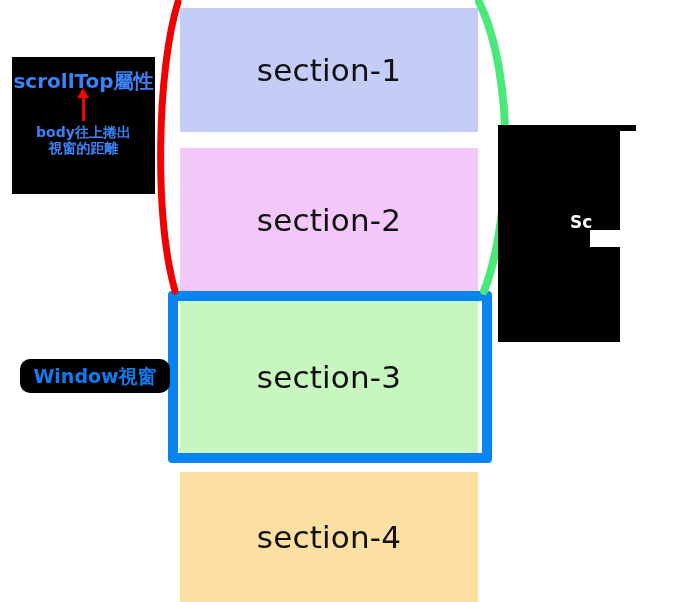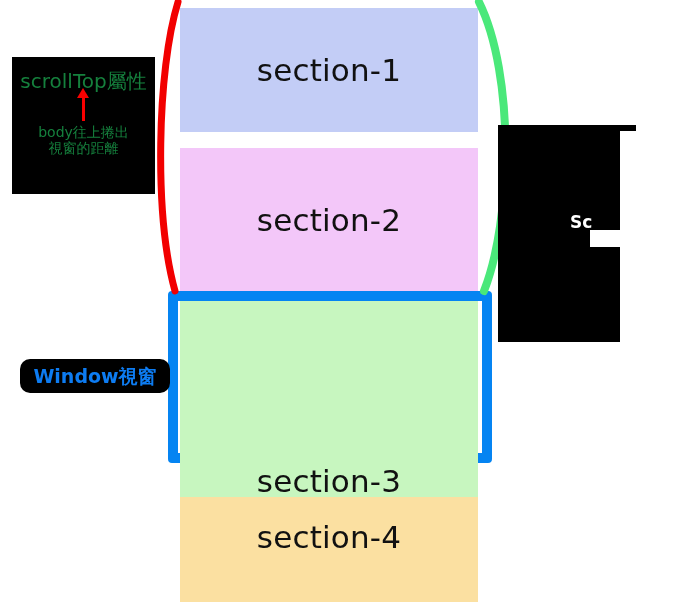--- a/index.html
+++ b/index.html
@@ -31,21 +31,21 @@
   .section-label {
     font-size: 31px;
     color: #111111;
     font-weight: 400;
     letter-spacing: 0.2px;
     line-height: 1;
     white-space: nowrap;
   }
   #sec1 { top: 8px;   height: 124px; background: #c3cdf6; }
   #sec2 { top: 148px; height: 144px; background: #f3c7f9; }
-  #sec3 { top: 301px; height: 196px; background: #c7f6bf; z-index: 6; align-items: flex-end; }
+  #sec3 { top: 301px; height: 152px; background: #c7f6bf; z-index: 6; }
   #sec4 { top: 472px; height: 130px; background: #fbe0a1; }
 
   
   #window-frame {
     position: absolute;
     left: 168px;
     top: 291px;
     width: 324px;
     height: 172px;
     border: 10px solid #0584f2;
@@ -76,22 +76,22 @@
 
   #scrolltop-callout {
     left: 12px;
     top: 57px;
     width: 143px;
     height: 137px;
     text-align: center;
     padding-top: 13px;
   }
   .cal-red {
-    color: #15803d;
-    font-weight: normal;
+    color: #3b82f6;
+    font-weight: bold;
     font-size: 20px;
     line-height: 1.12;
     white-space: nowrap;
   }
   .cal-red.small {
     font-size: 14px;
   }
   #arrow-up {
     display: block;
     margin: 3px auto 4px auto;

